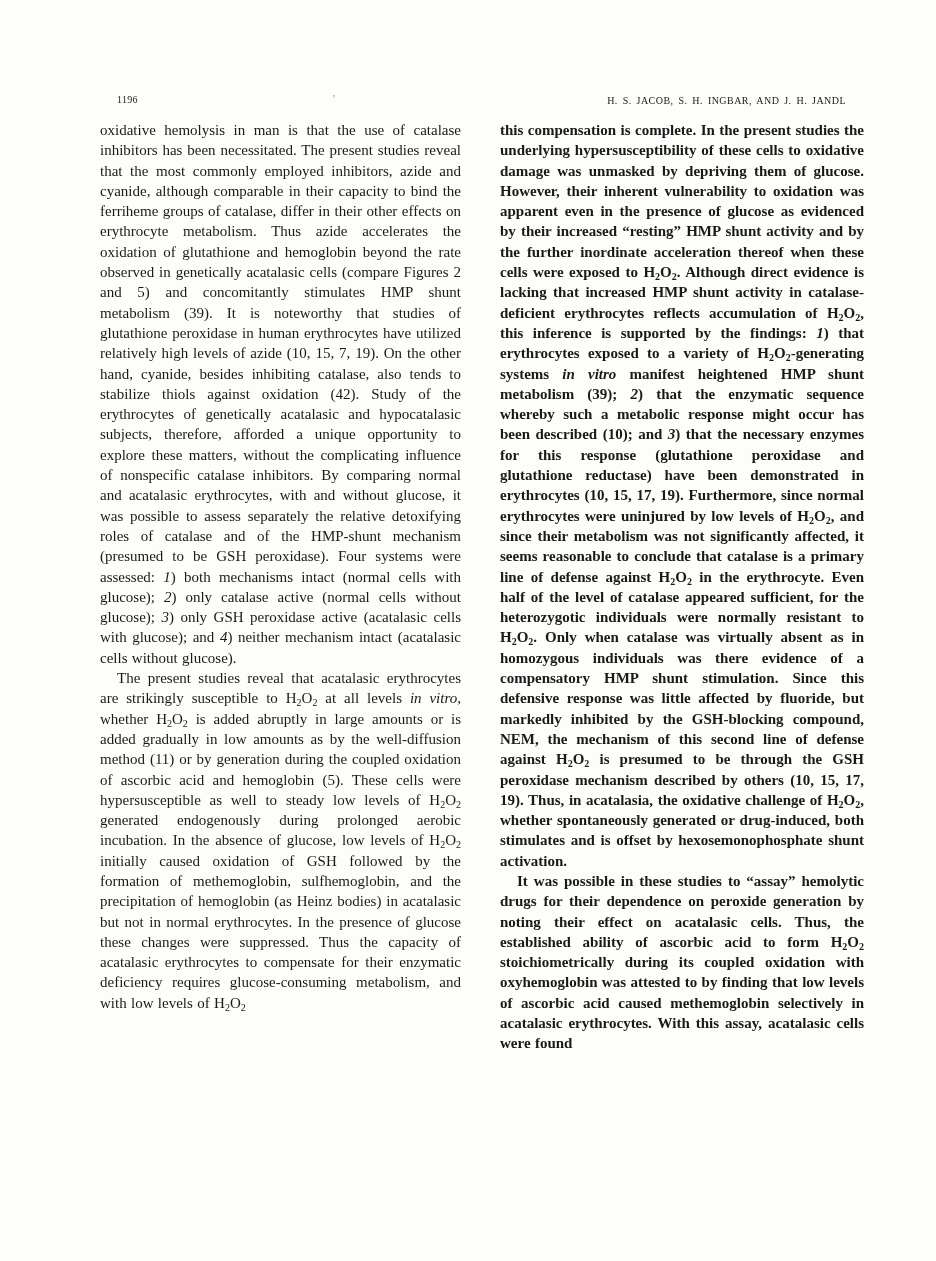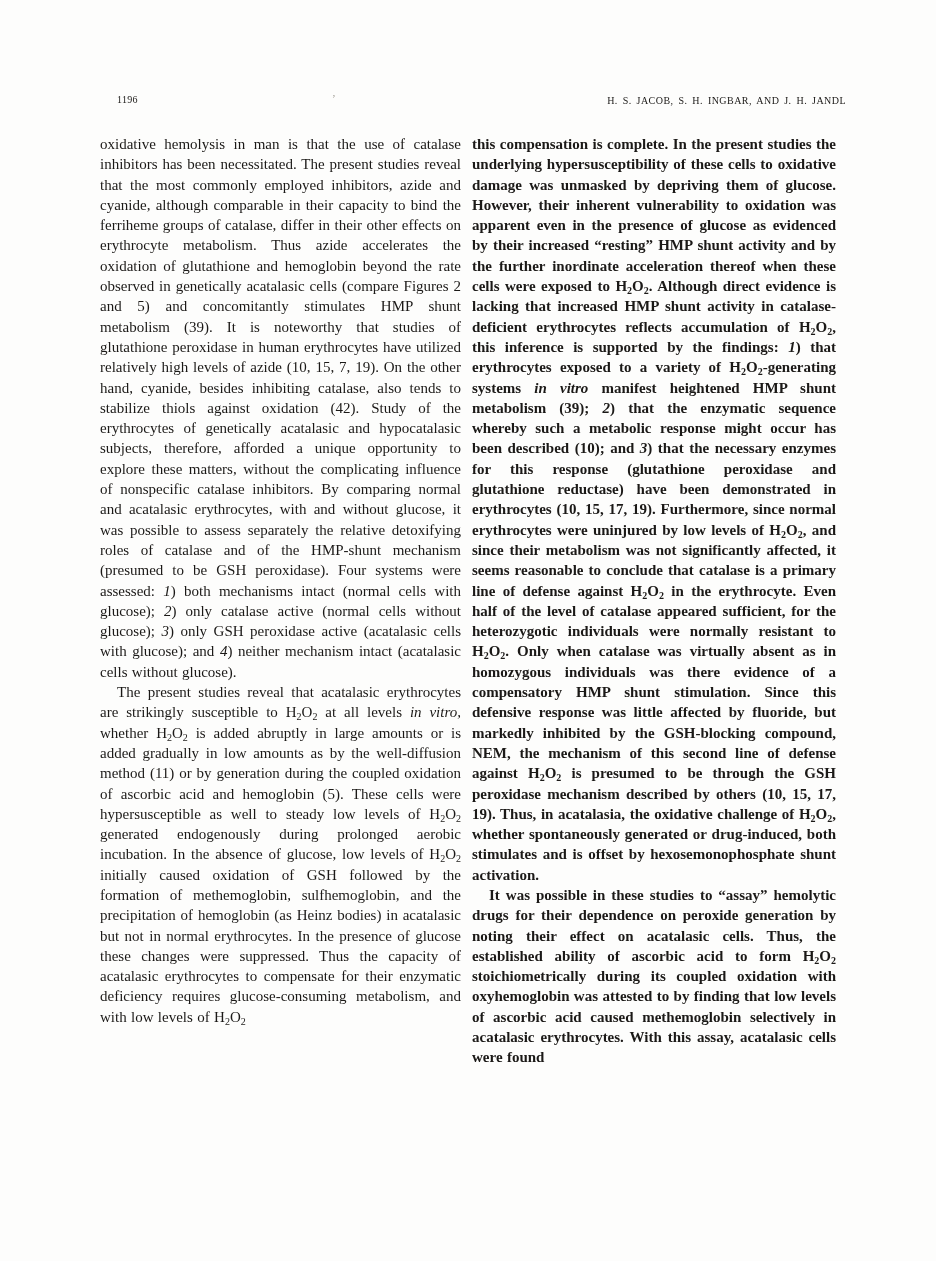--- a/index.html
+++ b/index.html
@@ -44,23 +44,23 @@
   .artifact-mark {
     position: absolute;
     left: 232px;
     top: -2px;
     font-size: 11px;
     color: #9a968f;
   }
   .columns {
     position: absolute;
     left: 100px;
-    top: 134px;
+    top: 120px;
     display: flex;
-    gap: 11px;
+    gap: 39px;
   }
   .col { display: block; }
   .col-left  { width: 361px; }
   .col-right { width: 364px; font-weight: bold; }
   .para {
     margin: 0;
     font-size: 15px;
     line-height: 20.3px;
     text-align: justify;
     word-spacing: 0.6px;

